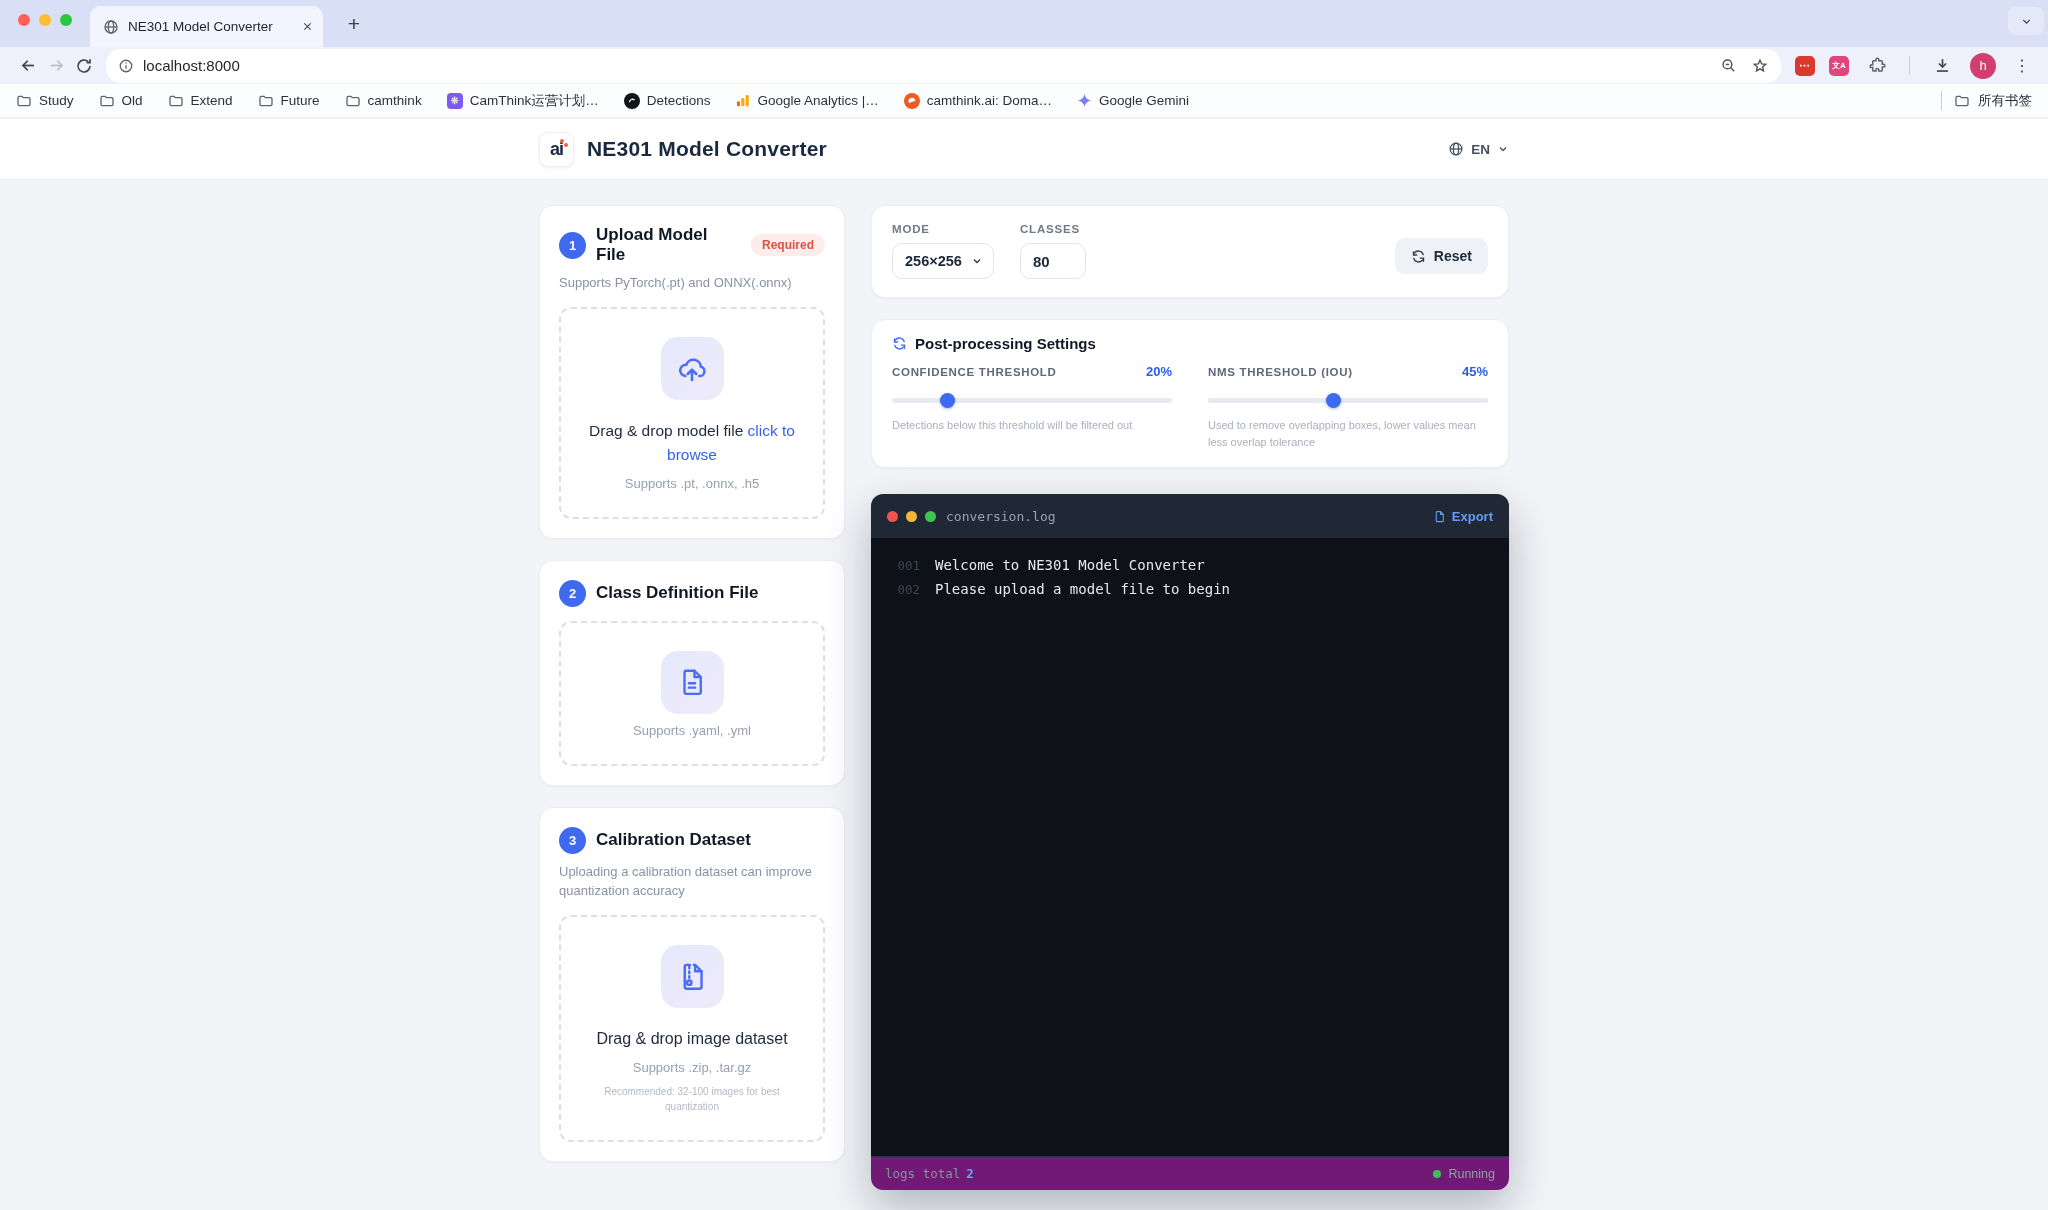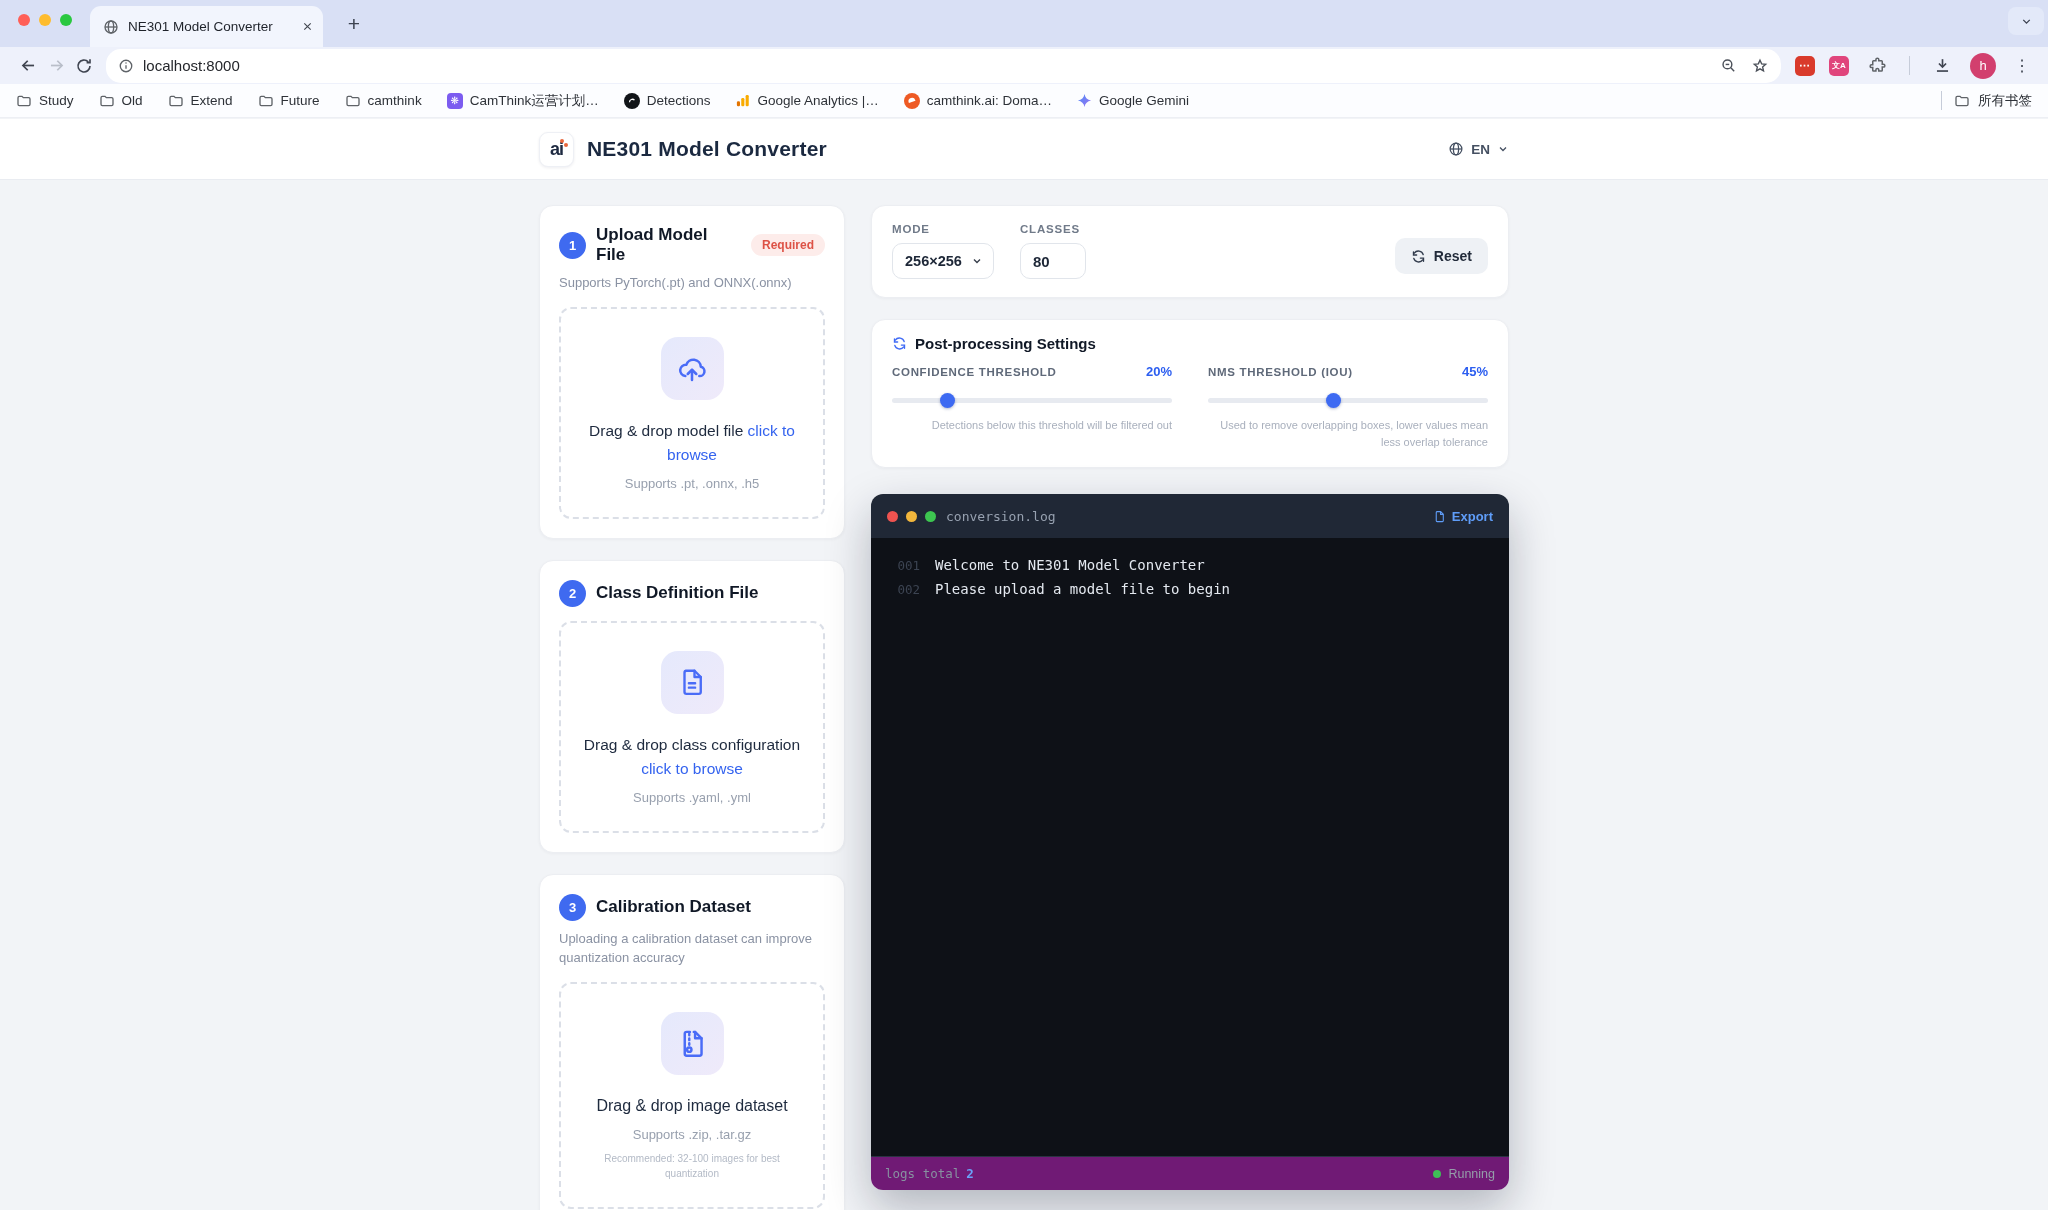--- a/index.html
+++ b/index.html
@@ -94,21 +94,21 @@
   .fake-select .chev { color:#39404d; display:flex; }
   .num-input { width:66px; height:36px; border:1px solid #e1e5eb; border-radius:10px; background:#fff;
                font-size:15px; font-weight:bold; color:#1d2737; padding:0 12px; outline:none; font-family:inherit; }
   .reset-btn { margin-left:auto; align-self:center; margin-top:10px; height:36px; background:#eef1f5; border:none; border-radius:10px;
                display:flex; align-items:center; gap:8px; padding:0 16px; font-size:14px; font-weight:bold;
                color:#222b3a; font-family:inherit; }
 
   .post-card { margin-top:21px; padding:15px 20px 16px; }
   .post-title { display:flex; align-items:center; gap:8px; font-size:15px; font-weight:bold; color:#101826; }
   .post-title .pic { color:#3f6af5; display:flex; }
-  .post-grid { display:flex; gap:36px; margin-top:12px;text-align:right; }
+  .post-grid { display:flex; gap:36px; margin-top:12px; }
   .post-col { flex:1; }
   .pc-head { display:flex; justify-content:space-between; align-items:center; }
   .pc-label { font-size:11.5px; font-weight:bold; letter-spacing:.06em; color:#5f6979; }
   .pc-value { font-size:13px; font-weight:bold; color:#2c5ef0; }
   .slider { position:relative; margin-top:14px; height:15px; }
   .slider .track { position:absolute; top:5px; left:0; right:0; height:5px; background:#e7eaf0; border-radius:3px; }
   .slider .thumb { position:absolute; top:0; width:15px; height:15px; margin-left:-8px; border-radius:50%;
                    background:#3d6af2; box-shadow:0 1px 3px rgba(30,50,120,.35); }
   .pc-help { margin-top:9px; font-size:11px; color:#a9b0bd; line-height:1.55; }
 
@@ -382,21 +382,20 @@
             <div class="step-title">Class Definition File</div>
           </div>
           <div class="dropzone">
             <div class="dz-tile">
               <svg width="30" height="30" viewBox="0 0 24 24" fill="none" stroke="currentColor" stroke-width="1.9" stroke-linecap="round" stroke-linejoin="round">
                 <path d="M7 3h7l5 5v12a1.5 1.5 0 0 1-1.5 1.5h-10A1.5 1.5 0 0 1 6 20V4.5A1.5 1.5 0 0 1 7.5 3z"></path>
                 <path d="M14 3v5h5"></path>
                   <path d="M9.5 13h5M9.5 16.5h5"></path>
               </svg>
             </div>
-            <div class="dz-text"><span>Drag &amp; drop class configuration </span><span class="link">click to browse</span></div>
             <div class="dz-support">Supports .yaml, .yml</div>
           </div>
         </div>
 
         <div class="card step-card">
           <div class="step-head">
             <div class="step-num">3</div>
             <div class="step-title">Calibration Dataset</div>
           </div>
           <div class="step-sub">Uploading a calibration dataset can improve quantization accuracy</div>

